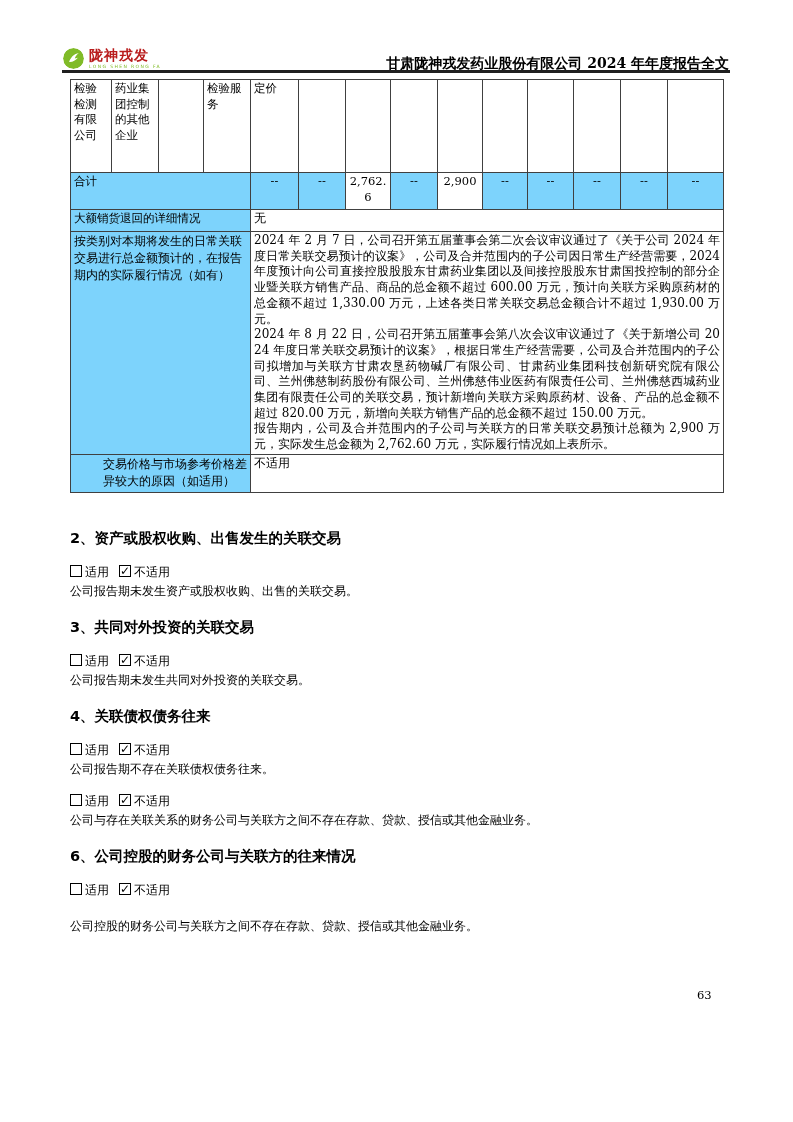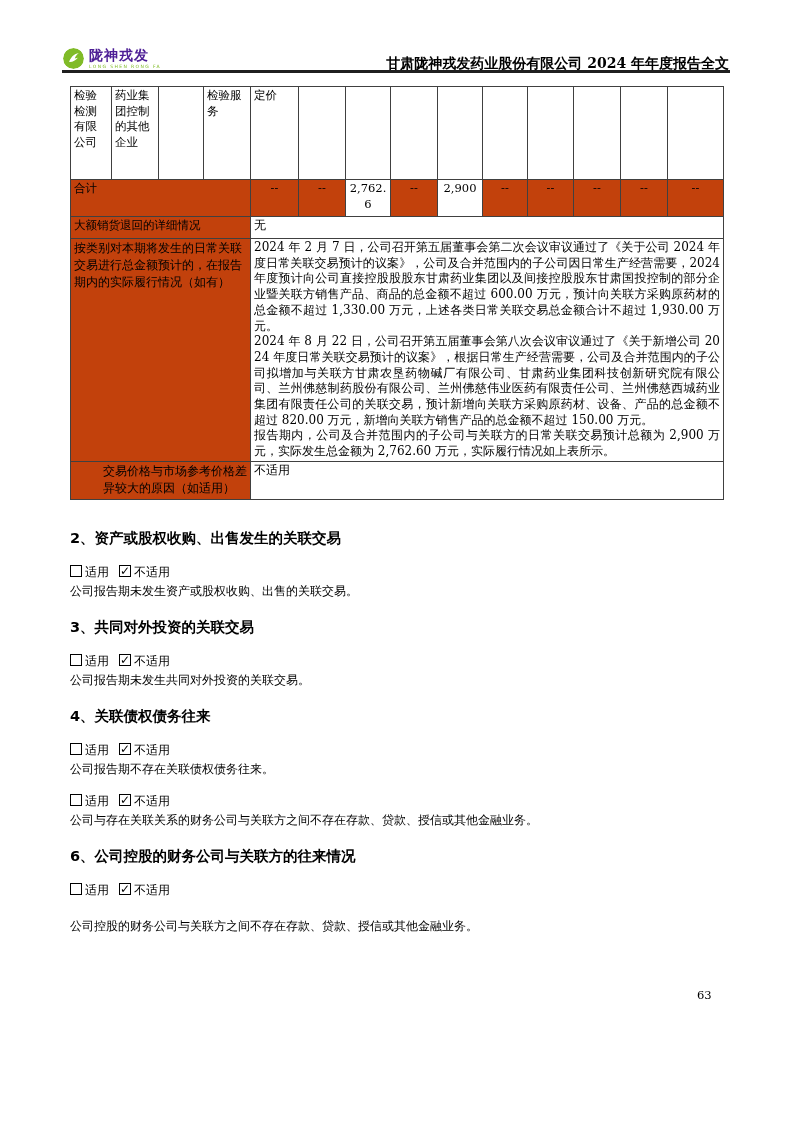--- a/index.html
+++ b/index.html
@@ -6,28 +6,28 @@
   body{
     width:793px;height:1122px;position:relative;background:#ffffff;
     font-family:"DejaVu Serif","Liberation Serif",serif;color:#000;
     overflow:hidden;
   }
   
   .hdr{position:absolute;left:0;top:0;width:793px;}
   .logo{position:absolute;left:63px;top:48px;display:flex;align-items:flex-start;}
   .logo-mark{width:21px;height:21px;border-radius:50%;flex:0 0 auto;}
   .logo-txt{margin-left:5px;display:flex;flex-direction:column;}
-  .brand-cn{font-family:"DejaVu Sans","Liberation Sans",sans-serif;font-weight:bold;font-size:14px;line-height:15px;color:#4c1d95;letter-spacing:1px;}
+  .brand-cn{font-family:"DejaVu Sans","Liberation Sans",sans-serif;font-weight:bold;font-size:14px;line-height:15px;color:#b91c1c;letter-spacing:1px;}
   .brand-en{font-family:"DejaVu Sans","Liberation Sans",sans-serif;font-size:4.5px;line-height:6px;color:#80bb28;letter-spacing:1.4px;margin-top:1px;}
   .doc-title{position:absolute;right:64px;top:55px;font-size:14px;font-weight:bold;}
   .hdr-rule{position:absolute;left:62px;top:70px;width:668px;height:2.5px;background:#1f1f1f;}
   
-  table.rpt{position:absolute;left:70px;top:86px;width:653px;border-collapse:collapse;table-layout:fixed;}
+  table.rpt{position:absolute;left:70px;top:79px;width:653px;border-collapse:collapse;table-layout:fixed;}
   table.rpt td{border:1px solid #404040;font-size:11.5px;line-height:15.5px;padding:1px 3px;vertical-align:top;word-break:break-all;}
-  td.gray{background:#c2410c;}
+  td.gray{background:#7dd3fc;}
   td.ctr{text-align:center;vertical-align:middle;}
   td.mid{vertical-align:middle;}
   td.longcell{padding:3px 5px;}
   .para{font-size:12px;line-height:15.7px;text-align:justify;word-break:break-all;}
   
   .sections{position:absolute;left:70px;top:508px;width:653px;}
   .sec-h{font-family:"DejaVu Sans","Liberation Sans",sans-serif;font-weight:bold;font-size:14.5px;line-height:20px;margin:18px 0 0 0;}
   .sec-h.first{margin-top:20px;}
   .cb-line{font-size:12px;line-height:16px;margin-top:16px;}
   .sec-body{font-size:12px;line-height:16px;margin-top:3px;}

